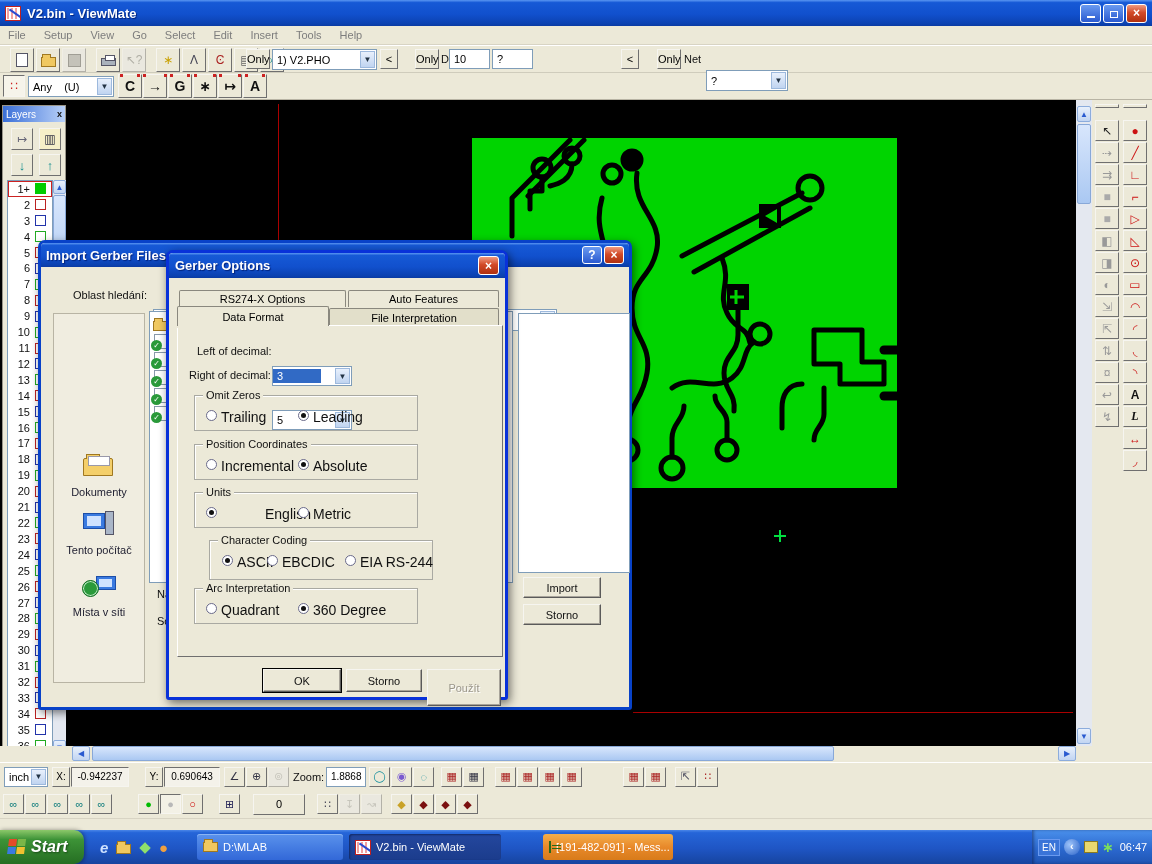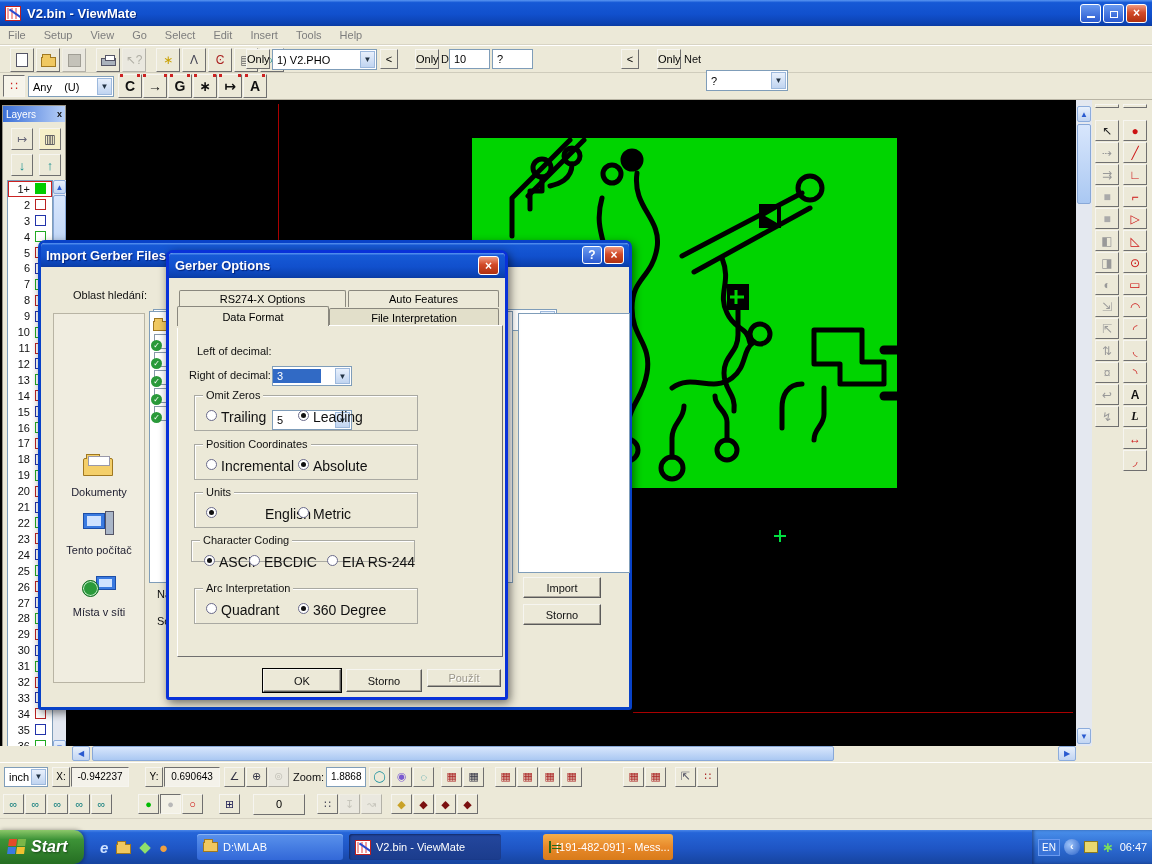--- a/index.html
+++ b/index.html
@@ -617,40 +617,40 @@
           <span class="radio on" style="left: 103px; top: 14px;"></span>
           <span class="rlabel" style="left: 118px; top: 13px;">Absolute</span>
         </div>
         <div class="group" style="left: 25px; top: 239px; width: 224px; height: 36px;">
           <span class="legend">Units</span>
           <span class="radio on" style="left: 11px; top: 14px;"></span>
           <span class="rlabel" style="left: 26px; top: 13px; padding-left: 44px;">English</span>
           <span class="radio" style="left: 103px; top: 14px;"></span>
           <span class="rlabel" style="left: 118px; top: 13px; text-align: center;">Metric</span>
         </div>
-        <div class="group" style="left: 22px; top: 287px; width: 224px; height: 22px;">
+        <div class="group" style="left: 40px; top: 287px; width: 224px; height: 40px;">
           <span class="legend">Character Coding</span>
           <span class="radio on" style="left: 12px; top: 14px;"></span>
           <span class="rlabel" style="left: 27px; top: 13px;">ASCII</span>
           <span class="radio" style="left: 57px; top: 14px;"></span>
           <span class="rlabel" style="left: 72px; top: 13px;">EBCDIC</span>
           <span class="radio" style="left: 135px; top: 14px;"></span>
           <span class="rlabel" style="left: 150px; top: 13px;">EIA RS-244</span>
         </div>
         <div class="group" style="left: 25px; top: 335px; width: 224px; height: 36px;">
           <span class="legend">Arc Interpretation</span>
           <span class="radio" style="left: 11px; top: 14px;"></span>
           <span class="rlabel" style="left: 26px; top: 13px;">Quadrant</span>
           <span class="radio on" style="left: 103px; top: 14px;"></span>
           <span class="rlabel" style="left: 118px; top: 13px;">360 Degree</span>
         </div>
       </div>
     <div class="abs dlgbtn default" style="left:94px;top:416px;width:78px;height:23px;">OK</div>
     <div class="abs dlgbtn" style="left:177px;top:416px;width:76px;height:23px;">Storno</div>
-    <div class="abs dlgbtn dis" style="left:258px;top:416px;width:74px;height:18px;">Použít</div>
+    <div class="abs dlgbtn dis" style="left:258px;top:416px;width:74px;height:37px;">Použít</div>
   </div>
 
   <div class="abs" id="status1" style="left:0;top:762px;width:1152px;height:28px;border-top:1px solid #fff;display:flex;align-items:center;padding-left:4px;">
     <div class="combo" style="width:44px;height:20px;">
       <span>inch</span>
         <span class="arr">▼</span>
     </div>
     <div class="out glyph" style="width:18px;height:20px;font-size:10px;margin-left:4px;">X:</div>
     <div class="in glyph" style="width:58px;height:20px;font-size:10px;background:#f4f2ea;margin-left:1px;">-0.942237</div>
     <div class="out glyph" style="width:18px;height:20px;font-size:10px;margin-left:16px;">Y:</div>

